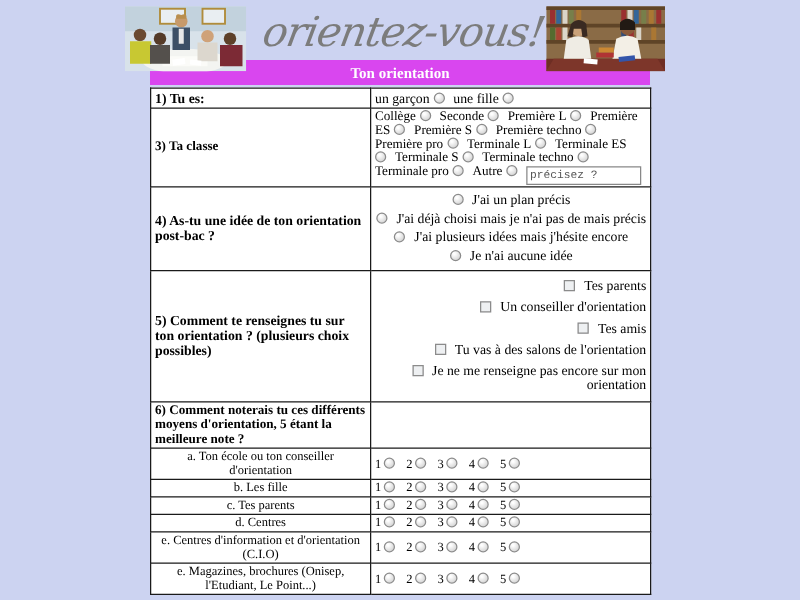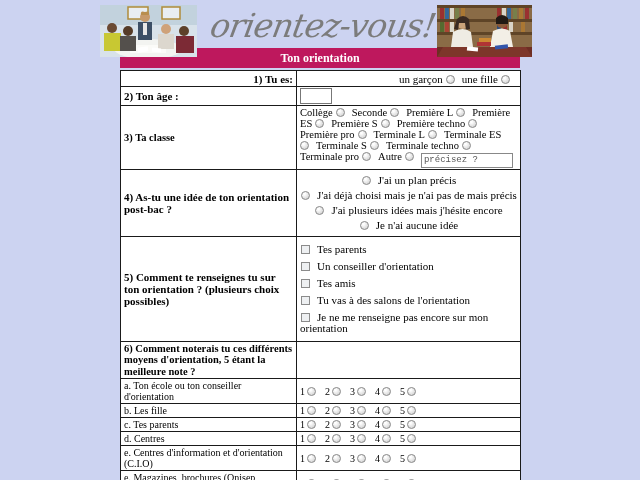--- a/index.html
+++ b/index.html
@@ -15,46 +15,46 @@
   .photo-right{left:437px;}
   .logo{
     position:absolute;left:198px;top:2px;width:250px;height:46px;
     display:flex;align-items:center;justify-content:center;
     font-family:"DejaVu Serif", serif;font-style:italic;
     font-size:33px;color:#7c7c7c;white-space:nowrap;
     transform:skewX(-10deg);letter-spacing:-1px;z-index:1;
   }
   .banner{
     position:absolute;left:120px;top:48px;width:400px;height:20px;
-    background:#be185d;color:#fff;z-index:2;
+    background:#d946ef;color:#fff;z-index:2;
     font-weight:bold;font-size:12px;line-height:20px;text-align:center;
   }
   
   .qtable{
     position:absolute;left:120px;top:70px;width:400px;
     border-collapse:collapse;table-layout:fixed;background:#fff;
     font-size:11px;z-index:2;
   }
   .qtable td{
     border:1px solid #1a1a1a;padding:1px 3px;vertical-align:middle;
     overflow:hidden;
   }
   .qtable col.c1{width:176px;}
   .qtable col.c2{width:224px;}
   .qlabel{font-weight:bold;}
   .sublabel{font-weight:normal;}
-  .r-q1 td{height:13px;text-align:right;}
+  .r-q1 td{height:13px;}
   .r-q2 td{height:14px;}
   .r-q3 td{line-height:11px;font-size:10.5px;}
   .r-rate td{height:11px;font-size:10px;line-height:11px;}
   .r-head td{font-size:10.5px;line-height:11.5px;}
-  .sub{font-size:10.5px;}
+  .sub{font-size:10.5px;text-align:center;}
   
   .q4 .opt-line{margin:4px 0;line-height:11px;text-align:center;}
-  .q5 .opt-line{margin:6px 0;line-height:11px;}
+  .q5 .opt-line{margin:6px 0;line-height:11px;text-align:right;}
   
   .rb{
     display:inline-block;width:9px;height:9px;border-radius:50%;
     border:1px solid #8b8b8b;box-sizing:border-box;
     background:radial-gradient(circle at 35% 30%, #ffffff 10%, #d2d2d2 85%);
     vertical-align:-1px;
   }
   .cb{
     display:inline-block;width:9px;height:9px;
     border:1px solid #8b8b8b;box-sizing:border-box;background:#eef0f2;
@@ -161,24 +161,20 @@
 <table class="qtable">
   <colgroup>
       <col class="c1">
       <col class="c2">
     </colgroup>
   <tbody id="form-body">
       <tr class="r-q1">
         <td class="left"><span class="qlabel">1) Tu es:</span></td>
         <td class="right q1"><span class="lbl">un garçon</span><span class="rb"></span><span class="lbl">une fille</span><span class="rb"></span></td>
       </tr>
-      <tr class="r-q2">
-        <td class="left"><span class="qlabel">2) Ton âge :</span></td>
-        <td class="right q2"><input class="age-input" style=""></td>
-      </tr>
       <tr class="r-q3">
         <td class="left"><span class="qlabel">3) Ta classe</span></td>
         <td class="right q3"><span class="lbl">Collège</span><span class="rb"></span><span class="lbl">Seconde</span><span class="rb"></span><span class="lbl">Première L</span><span class="rb"></span><span class="lbl">Première ES</span><span class="rb"></span><span class="lbl">Première S</span><span class="rb"></span><span class="lbl">Première techno</span><span class="rb"></span><span class="lbl">Première pro</span><span class="rb"></span><span class="lbl">Terminale L</span><span class="rb"></span><span class="lbl">Terminale ES</span><span class="rb"></span><span class="lbl">Terminale S</span><span class="rb"></span><span class="lbl">Terminale techno</span><span class="rb"></span><span class="lbl">Terminale pro</span><span class="rb"></span><span class="lbl">Autre</span><span class="rb"></span><input class="autre-input" placeholder="précisez ?" style=""></td>
       </tr>
       <tr class="r-q4">
         <td class="left"><span class="qlabel">4) As-tu une idée de ton orientation post-bac ?</span></td>
         <td class="right q4">
           <div class="opt-line"><span class="rb"></span><span class="lbl">J'ai un plan précis</span></div>
           <div class="opt-line"><span class="rb"></span><span class="lbl">J'ai déjà choisi mais je n'ai pas de mais précis</span></div>
           <div class="opt-line"><span class="rb"></span><span class="lbl">J'ai plusieurs idées mais j'hésite encore</span></div>

